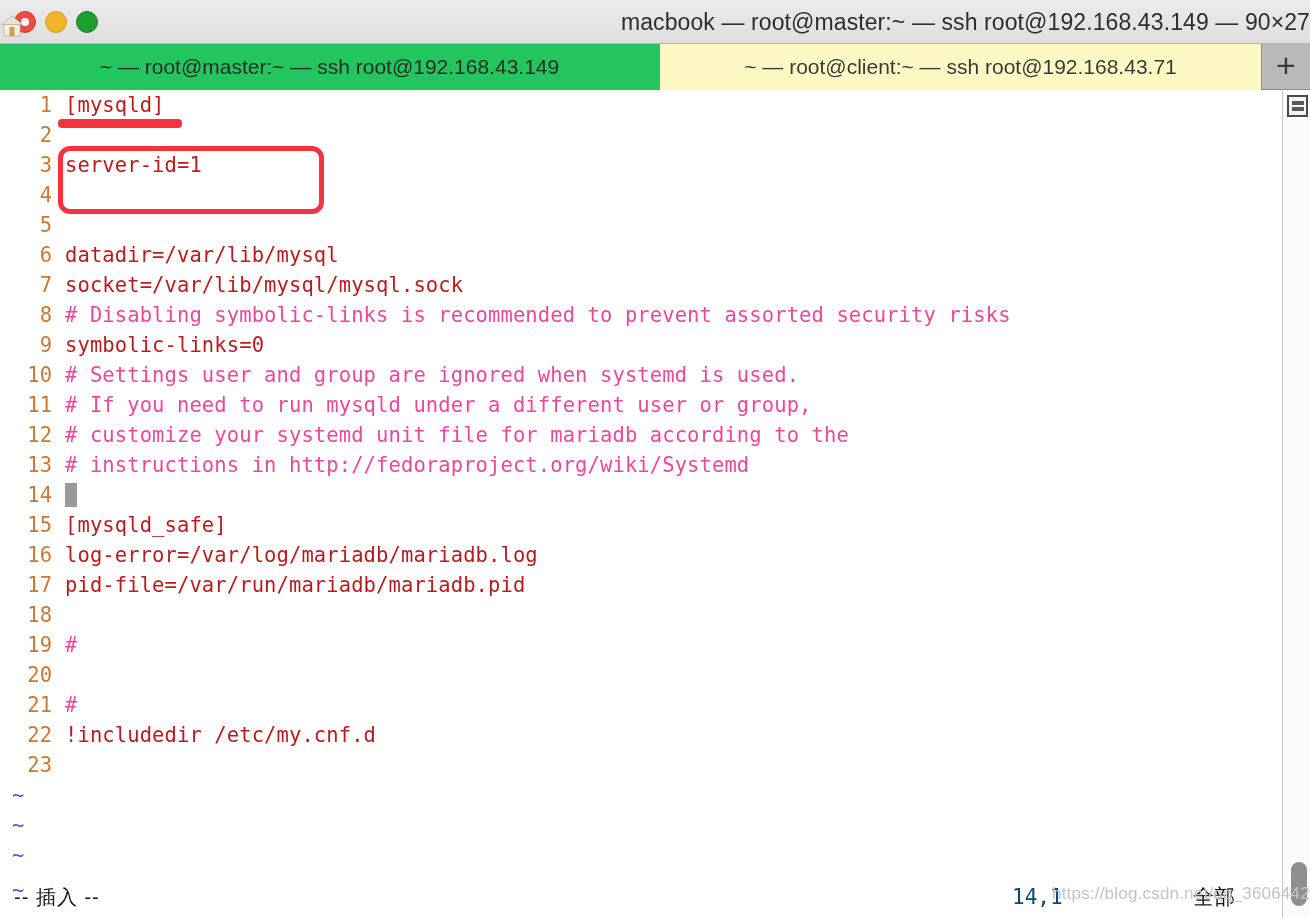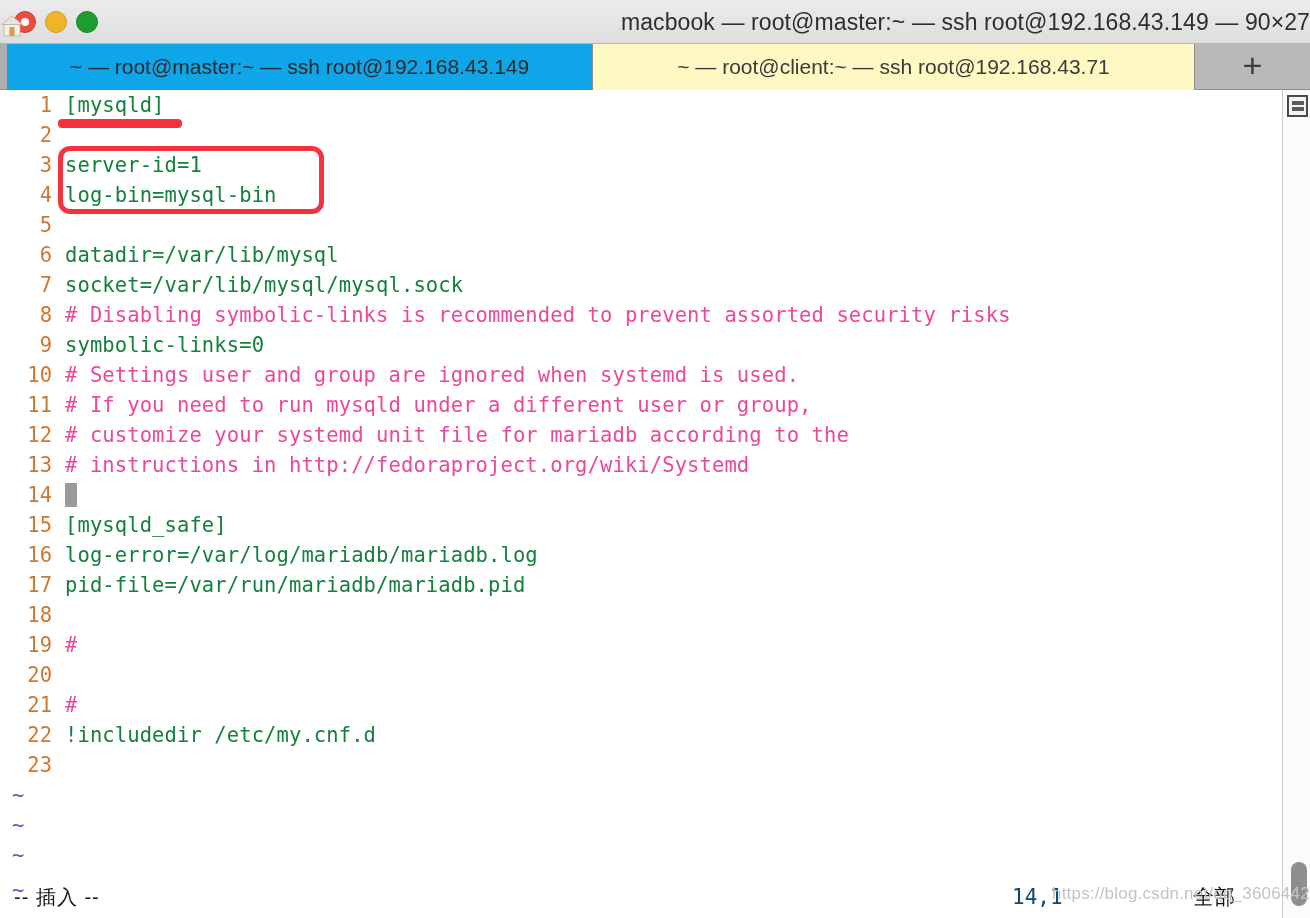--- a/index.html
+++ b/index.html
@@ -92,23 +92,22 @@
     align-items: center;
     justify-content: center;
     font-size: 21px;
     color: #2b2b2b;
     box-sizing: border-box;
     border-right: 1px solid #8e8e8e;
     overflow: hidden;
     white-space: nowrap;
   }
   .tab.active {
-    width: 586px;
-    background: #0ea5e9;
-    margin-left: 7px;
+    width: 660px;
+    background: #22c55e;
   }
   .tab.inactive {
     width: 602px;
     background: #fef9c3;
     color: #3a3a3a;
   }
   .tab-plus {
     flex: 1;
     display: flex;
     align-items: center;
@@ -148,21 +147,21 @@
     width: 52px;
     text-align: right;
     color: #cd7832;
     padding-right: 0px;
     box-sizing: border-box;
     flex: 0 0 52px;
     font-size: 20.5px;
   }
   .src {
     padding-left: 13px;
-    color: #15803d;
+    color: #b91c1c;
     letter-spacing: 0.1px;
   }
   .src.comment { color: #ec4899; }
   .cursor-block {
     display: inline-block;
     width: 12px;
     height: 24px;
     background: #9a9a9a;
     vertical-align: -5px;
   }
@@ -323,21 +322,21 @@
     <div class="tab-plus">
       <span>+</span>
     </div>
   </div>
 
   <div class="editor">
     <div class="code" id="code-root">
         <div class="row"><span class="ln">1</span><span class="src">[mysqld]</span></div>
         <div class="row"><span class="ln">2</span><span class="src"></span></div>
         <div class="row"><span class="ln">3</span><span class="src">server-id=1</span></div>
-        <div class="row"><span class="ln">4</span><span class="src">log-bin=mysql-bin</span></div>
+        <div class="row"><span class="ln">4</span></div>
         <div class="row"><span class="ln">5</span><span class="src"></span></div>
         <div class="row"><span class="ln">6</span><span class="src">datadir=/var/lib/mysql</span></div>
         <div class="row"><span class="ln">7</span><span class="src">socket=/var/lib/mysql/mysql.sock</span></div>
         <div class="row"><span class="ln">8</span><span class="src comment"># Disabling symbolic-links is recommended to prevent assorted security risks</span></div>
         <div class="row"><span class="ln">9</span><span class="src">symbolic-links=0</span></div>
         <div class="row"><span class="ln">10</span><span class="src comment"># Settings user and group are ignored when systemd is used.</span></div>
         <div class="row"><span class="ln">11</span><span class="src comment"># If you need to run mysqld under a different user or group,</span></div>
         <div class="row"><span class="ln">12</span><span class="src comment"># customize your systemd unit file for mariadb according to the</span></div>
         <div class="row"><span class="ln">13</span><span class="src comment"># instructions in http://fedoraproject.org/wiki/Systemd</span></div>
         <div class="row"><span class="ln">14</span><span class="src"><span class="cursor-block"></span></span></div>

